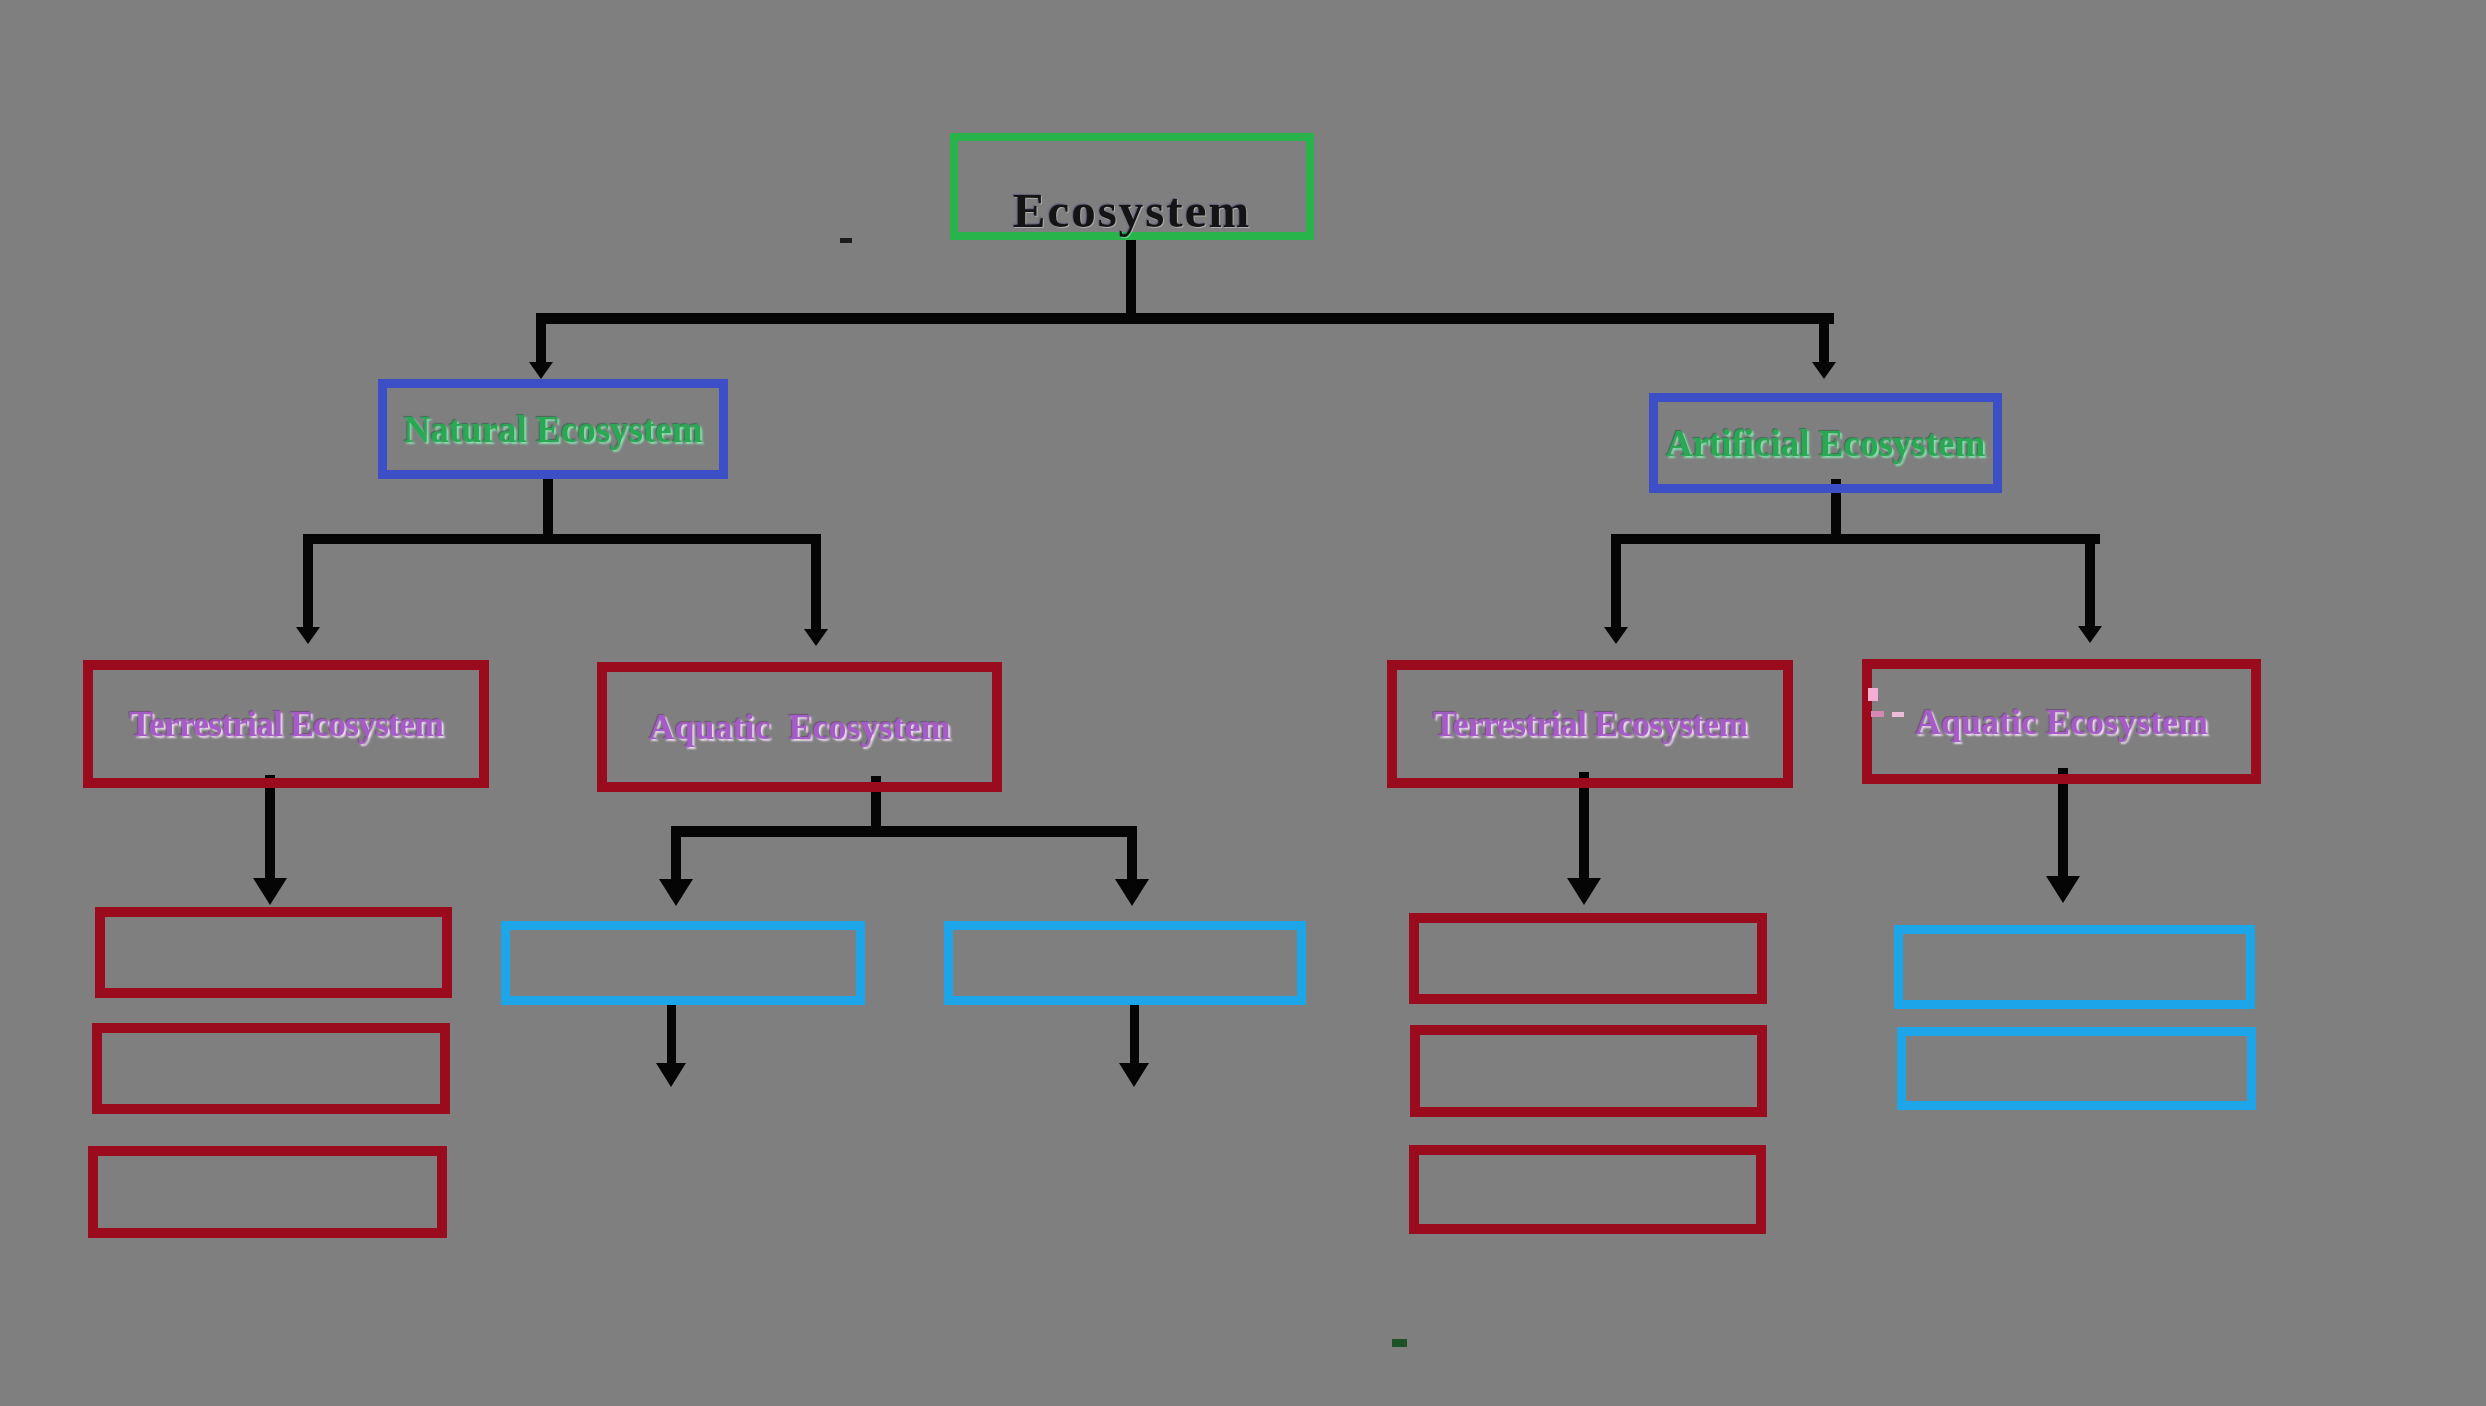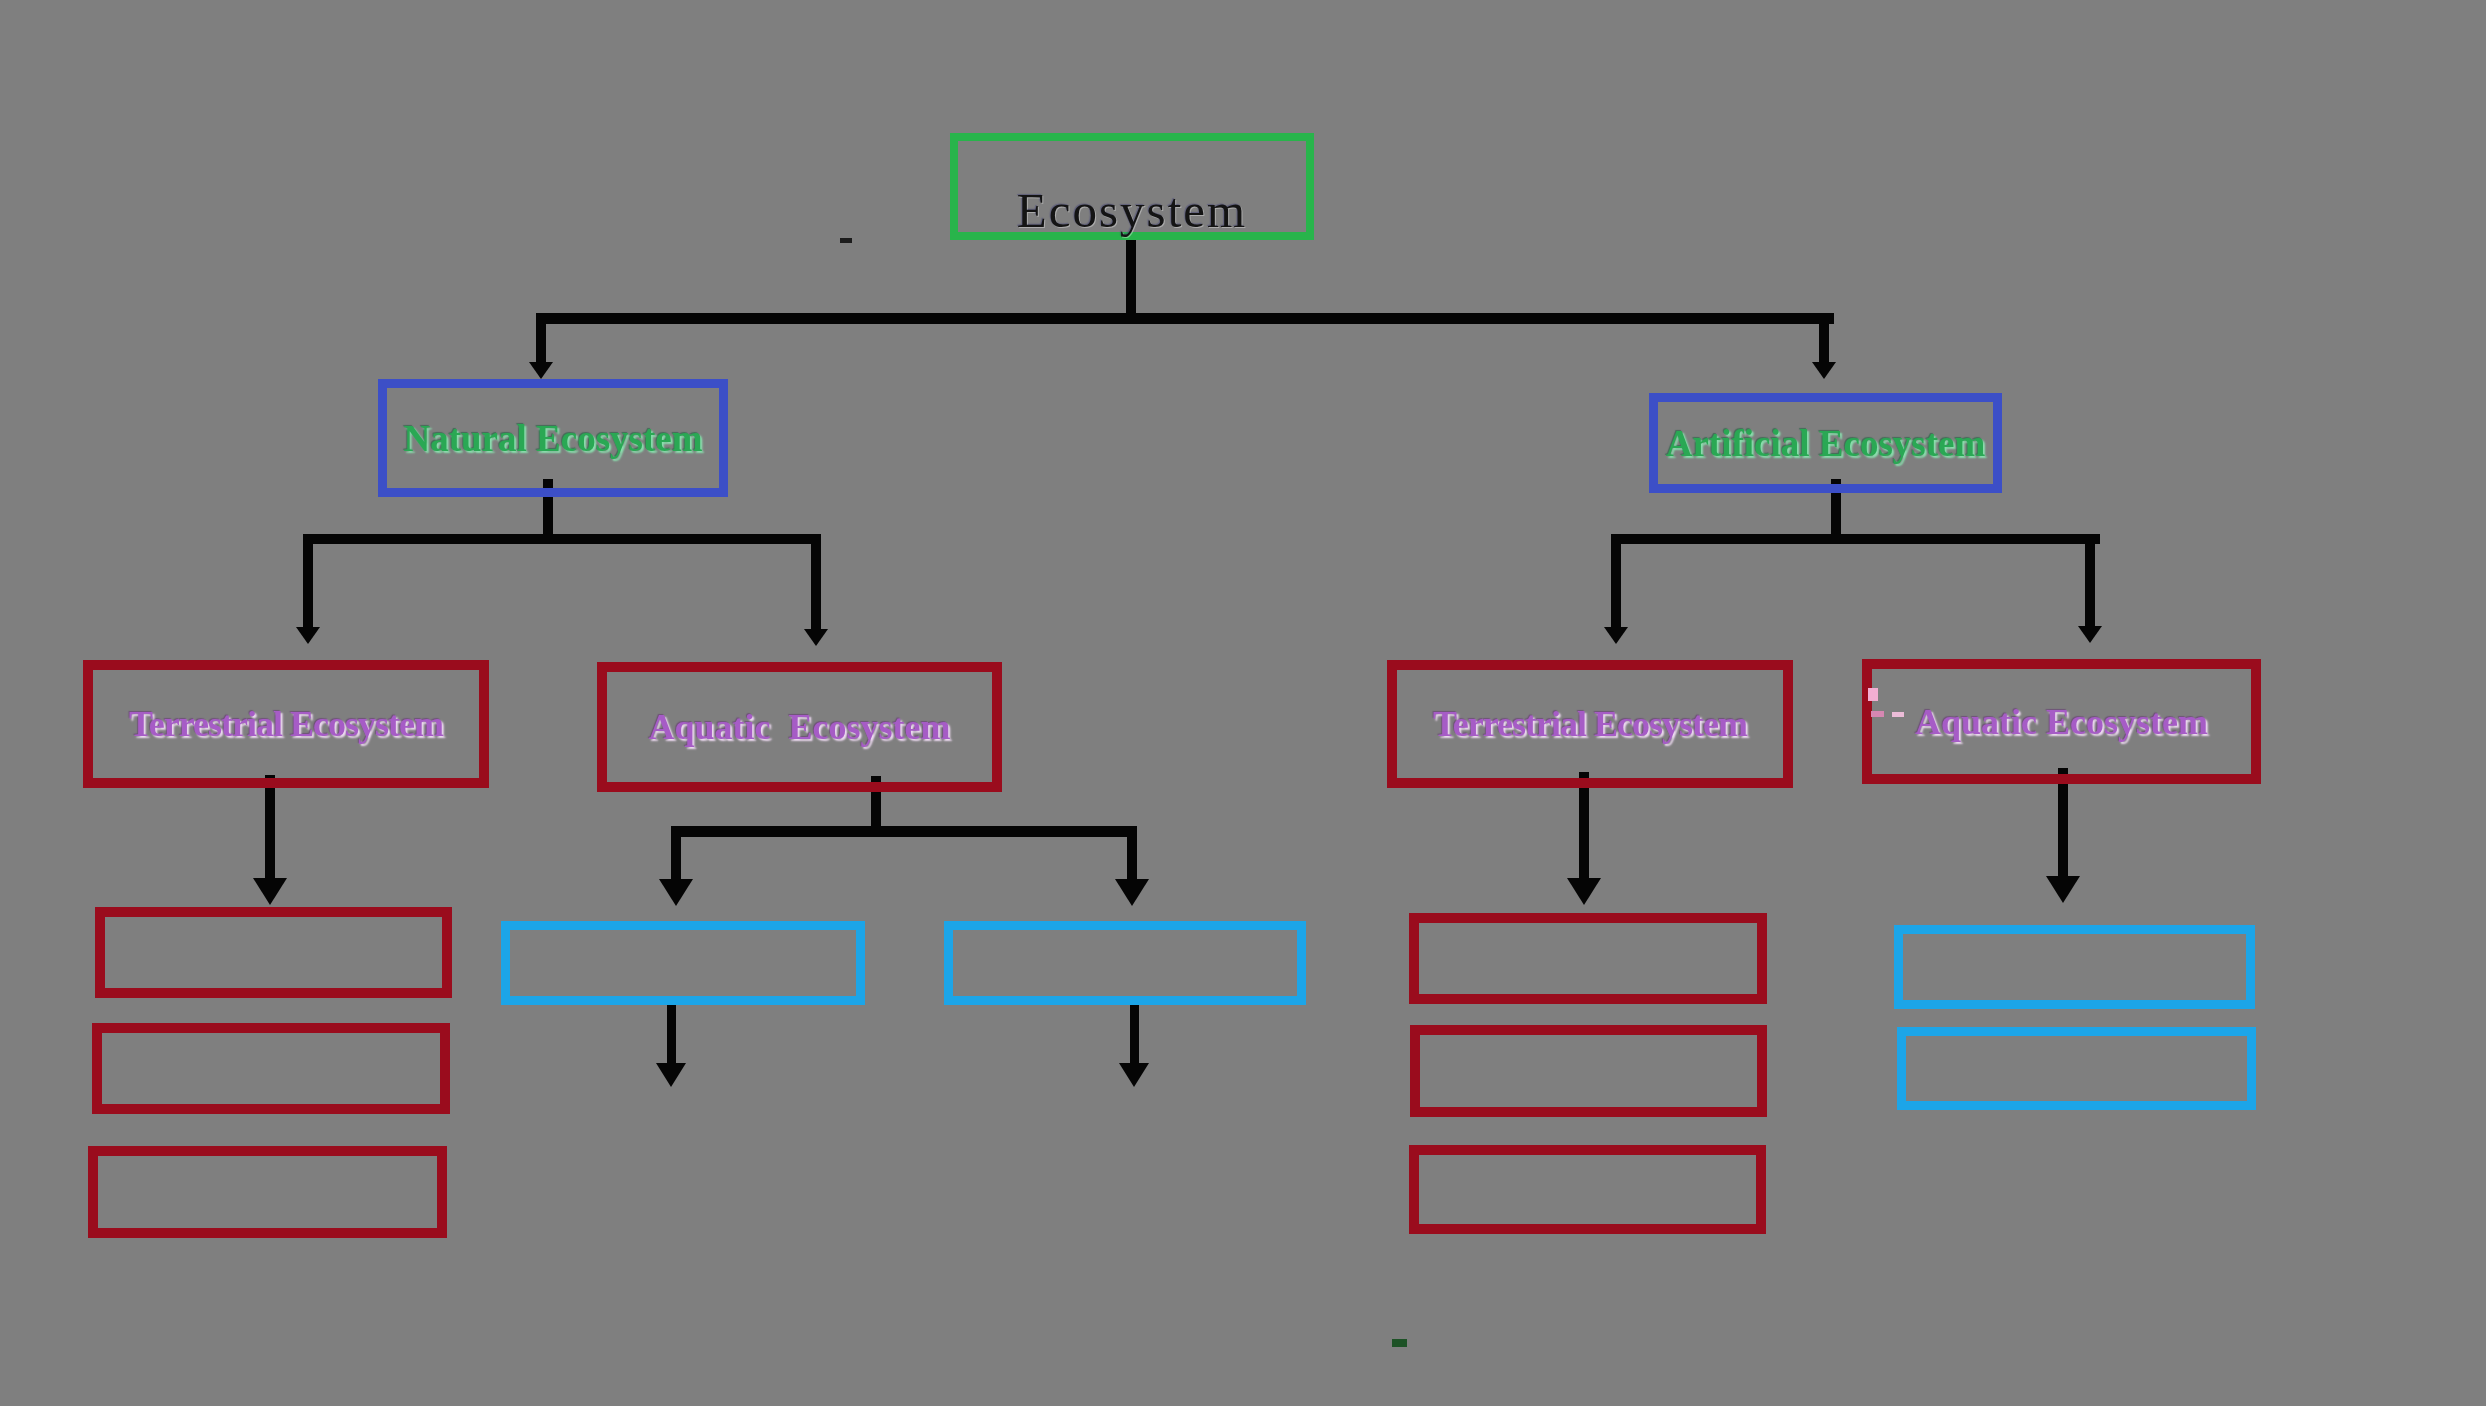--- a/index.html
+++ b/index.html
@@ -5,26 +5,26 @@
   html,body{margin:0;padding:0;}
   body{width:2486px;height:1406px;font-family:"Liberation Serif", serif;}
   #canvas{position:relative;width:2486px;height:1406px;background:var(--background,#7f7f7f);overflow:hidden;}
   *{box-sizing:border-box;}
 
   .node{position:absolute;display:flex;align-items:center;justify-content:center;}
   .label{white-space:pre;font-weight:bold;line-height:1;}
 
   
   #box-root{left:950px;top:133px;width:364px;height:107px;border:8px solid var(--root-border);}
-  #box-root .label{font-weight:normal;font-size:49px;letter-spacing:2px;color:var(--root-text);
+  #box-root .label{font-weight:bold;font-size:49px;letter-spacing:2px;color:var(--root-text);
       text-shadow:1px 1px 0 rgba(255,255,255,.35), -1px -1px 1px rgba(60,60,120,.45);margin-top:48px;}
 
   
   .lvl2{border:9px solid var(--branch-border);}
-  #box-natural{left:378px;top:379px;width:350px;height:118px;}
+  #box-natural{left:378px;top:379px;width:350px;height:100px;}
   #box-artificial{left:1649px;top:393px;width:353px;height:100px;}
   .lvl2 .label{font-size:37px;color:var(--branch-text);
       text-shadow:2px 2px 2px rgba(140,235,180,.9), -1px -1px 1px rgba(10,90,50,.5);}
 
   
   .lvl3{border:10px solid var(--category-border);margin-top:16px;}
   #box-terr-left{left:83px;top:644px;width:406px;height:128px;}
   #box-aqua-left{left:597px;top:646px;width:405px;height:130px;}
   #box-terr-right{left:1387px;top:644px;width:406px;height:128px;}
   #box-aqua-right{left:1862px;top:643px;width:399px;height:125px;}

